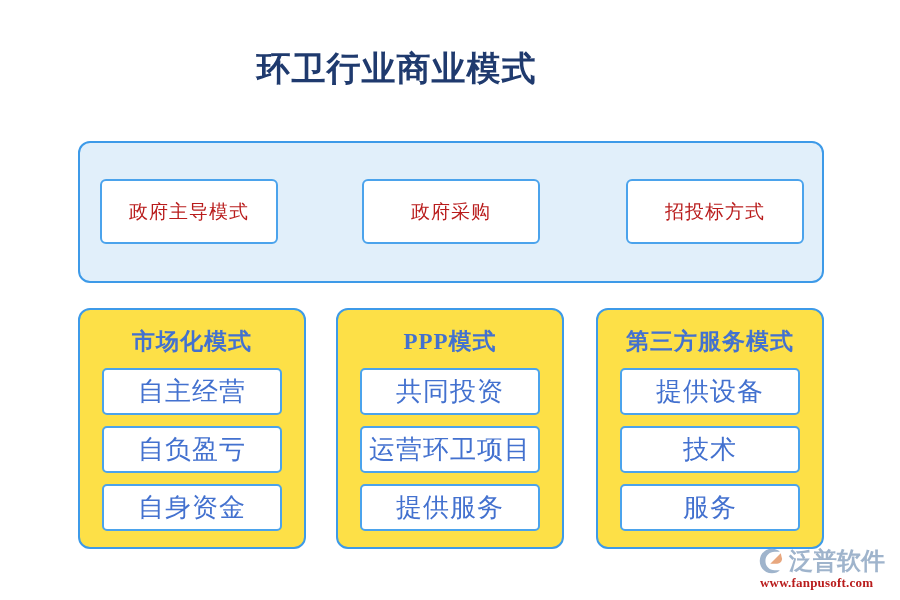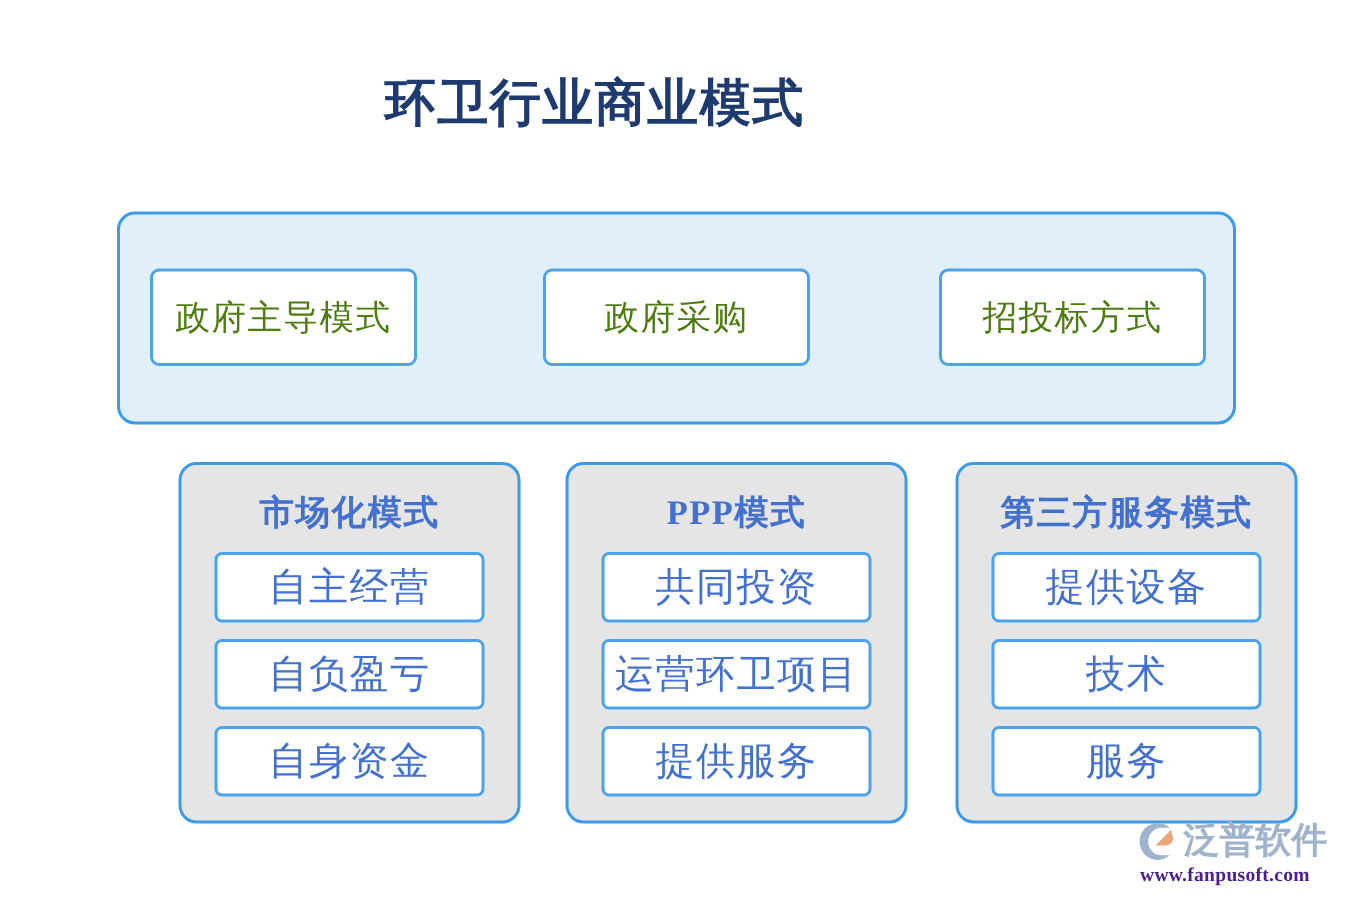--- a/index.html
+++ b/index.html
@@ -50,37 +50,36 @@
     border: 2px solid #4ba3ec;
     border-radius: 6px;
     display: flex;
     align-items: center;
     justify-content: center;
   }
   .top-box-0 { left: 20px; }
   .top-box-1 { left: 282px; }
   .top-box-2 { left: 546px; }
   .top-box .label {
-    font-size: 23px;
-    color: #4d7c0f;
+    font-size: 19px;
+    color: #b91c1c;
     font-weight: normal;
     letter-spacing: 1px;
   }
 
   
   .column {
     position: absolute;
     top: 308px;
     width: 228px;
     height: 241px;
     box-sizing: border-box;
-    background: #e5e5e5;
+    background: #fde047;
     border: 2px solid #3d9ae8;
     border-radius: 12px;
-    margin-left: 41px;
   }
   .column-0 { left: 78px; }
   .column-1 { left: 336px; }
   .column-2 { left: 596px; }
 
   .column-header {
     position: absolute;
     left: 0;
     top: 16px;
     width: 100%;
@@ -139,21 +138,21 @@
     font-size: 24px;
     font-weight: bold;
     color: #9fb4cc;
     font-family: "Liberation Serif", "DejaVu Serif", serif;
     letter-spacing: 0px;
     line-height: 28px;
   }
   .logo-url {
     font-size: 13px;
     font-weight: bold;
-    color: #4c1d95;
+    color: #b91c1c;
     font-family: "Liberation Serif", "DejaVu Serif", serif;
     margin-top: -1px;
     margin-left: 2px;
     letter-spacing: 0.2px;
   }
 </style>
 </head>
 <body>
 
 <div id="page-title">环卫行业商业模式</div>

